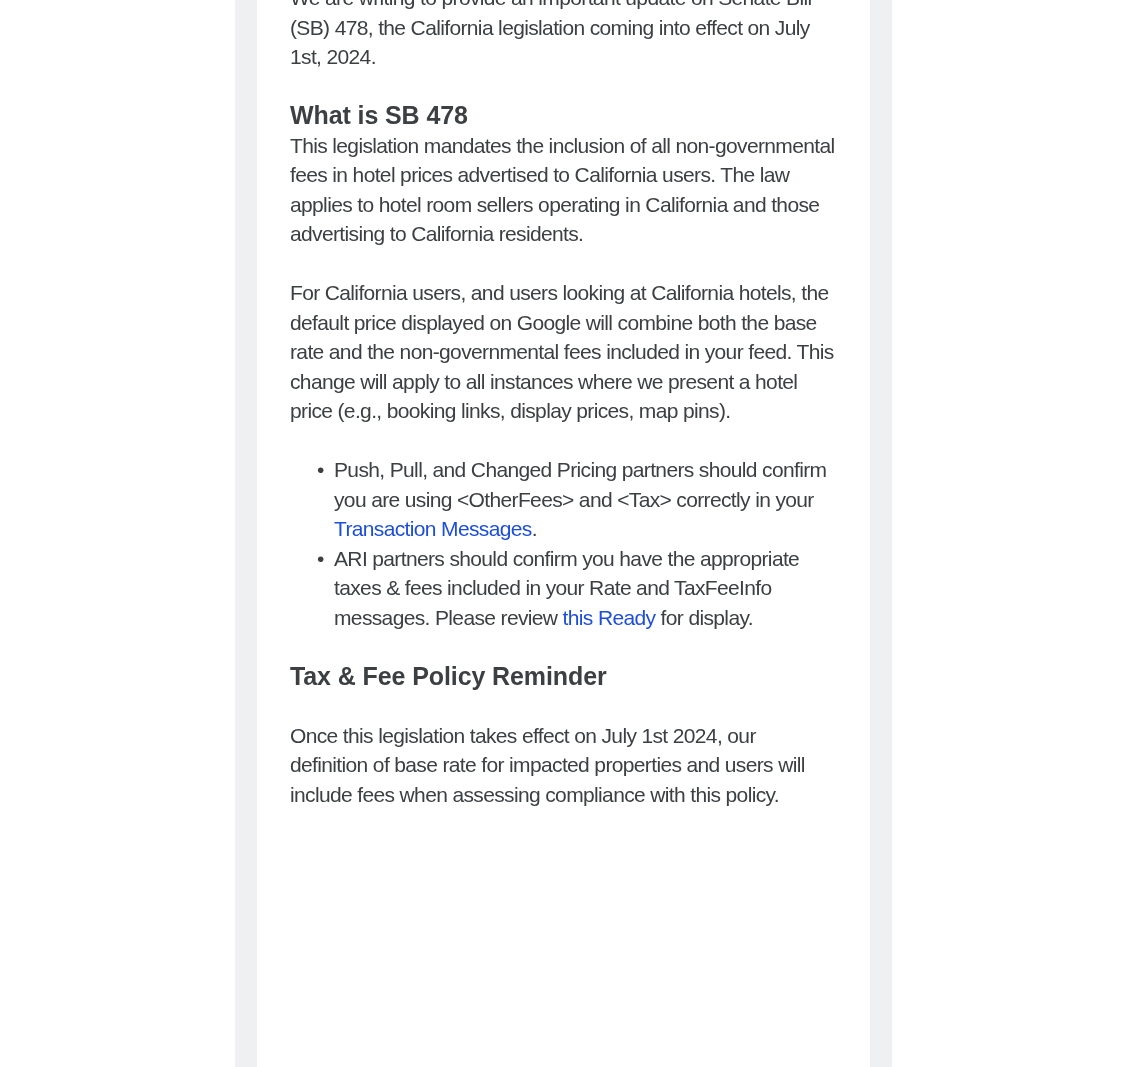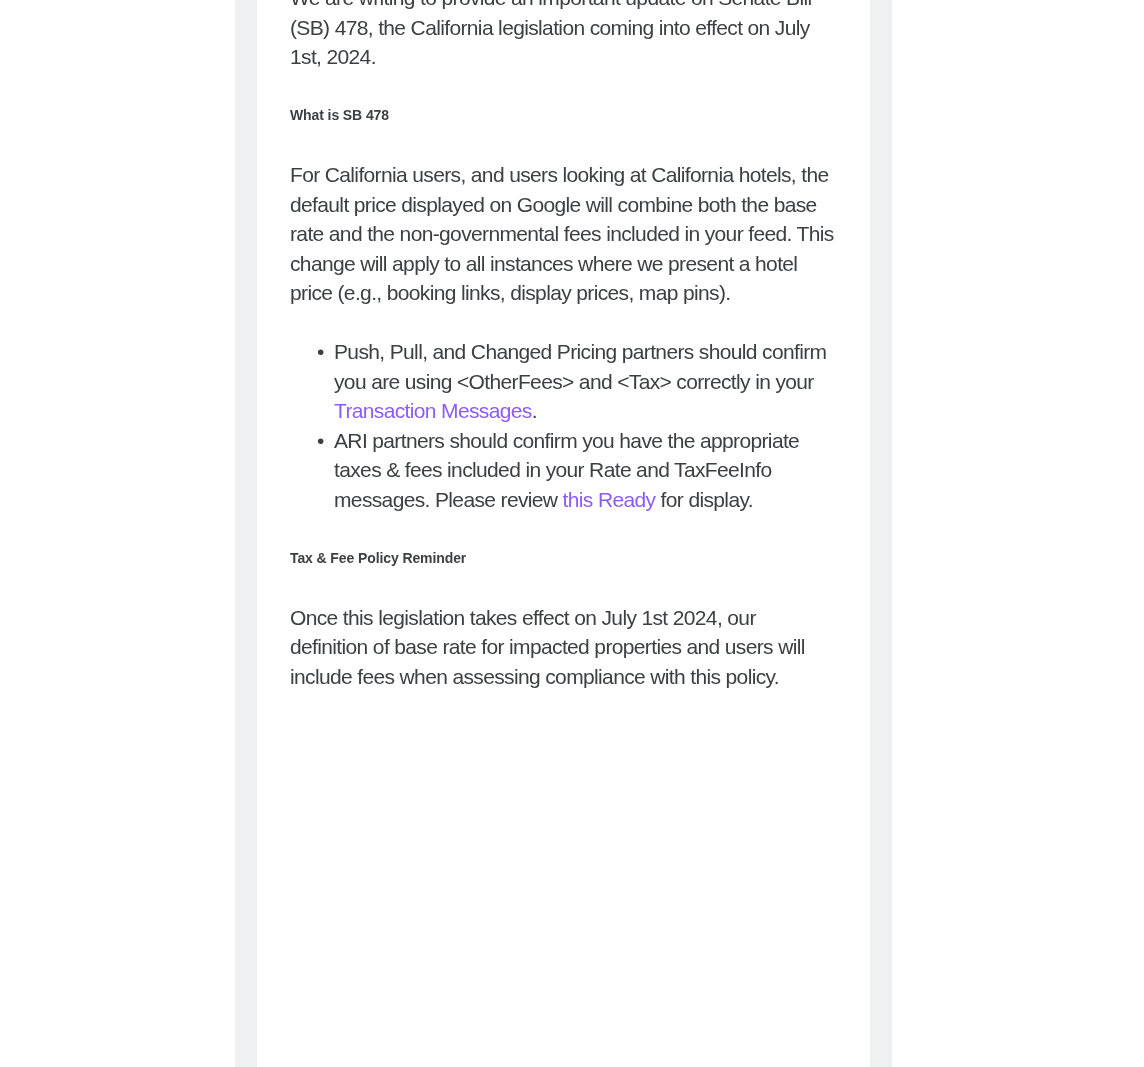--- a/index.html
+++ b/index.html
@@ -5,38 +5,39 @@
   html,body{margin:0;padding:0;}
   body{width:1144px;height:1067px;background:#fff;font-family:"Liberation Sans",sans-serif;overflow:hidden;}
   .page{position:relative;width:1144px;height:1067px;background:#ffffff;}
   .gutter{position:absolute;top:0;height:1067px;width:22px;background:#eef0f2;}
   .gutter-left{left:235px;}
   .gutter-right{left:870px;}
   .content{position:absolute;left:257px;top:0;width:613px;height:1067px;background:#fff;}
   .doc{position:absolute;left:33px;top:-17px;width:546px;color:#3c4043;
        font-size:21px;line-height:29.5px;letter-spacing:-0.64px;}
   .doc p{margin:0;}
-  .h{font-weight:bold;font-size:14px;letter-spacing:-0.1px;line-height:29.5px;color:#3c4043;}
-  a{color:#8b5cf6;text-decoration:none;text-align:right;}
+  .h{font-weight:bold;font-size:25px;letter-spacing:-0.1px;line-height:29.5px;color:#3c4043;}
+  a{color:#1d4ed8;text-decoration:none;text-align:right;}
   ul{margin:0;padding:0;list-style:none;}
   li{position:relative;padding-left:44px;}
   li .bullet{position:absolute;left:27px;top:0;}
   .sp{height:29.5px;}
 </style>
 </head>
 <body>
 
 <div class="page">
   <div class="gutter gutter-left"></div>
   <div class="gutter gutter-right"></div>
   <div class="content">
     <div class="doc">
       <p>We are writing to provide an important update on Senate Bill (SB) 478, the California legislation coming into effect on July 1st, 2024.</p>
       <div class="sp"></div>
       <p class="h">What is SB 478</p>
+      <p>This legislation mandates the inclusion of all non-governmental fees in hotel prices advertised to California users. The law applies to hotel room sellers operating in California and those advertising to California residents.</p>
       <div class="sp"></div>
       <p>For California users, and users looking at California hotels, the default price displayed on Google will combine both the base rate and the non-governmental fees included in your feed. This change will apply to all instances where we present a hotel price (e.g., booking links, display prices, map pins).</p>
       <div class="sp"></div>
       <ul>
         <li><span class="bullet">•</span><span>Push, Pull, and Changed Pricing partners should confirm you are using &lt;OtherFees&gt; and &lt;Tax&gt; correctly in your </span><a href="#">Transaction Messages</a><span>.</span></li>
         <li><span class="bullet">•</span><span>ARI partners should confirm you have the appropriate taxes &amp; fees included in your Rate and TaxFeeInfo messages. Please review </span><a href="#">this Ready</a><span> for display.</span></li>
       </ul>
       <div class="sp"></div>
       <p class="h">Tax &amp; Fee Policy Reminder</p>
       <div class="sp"></div>

